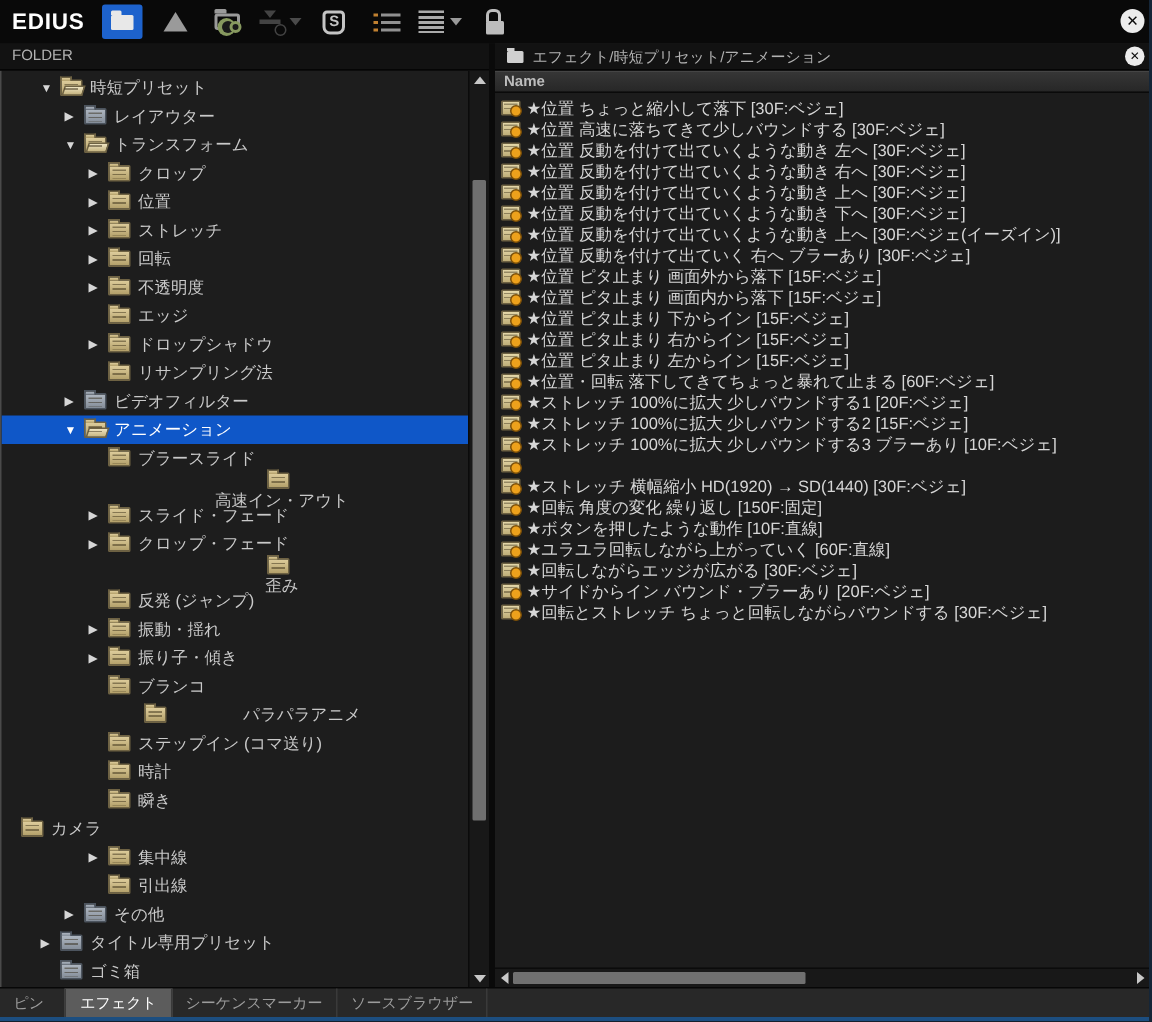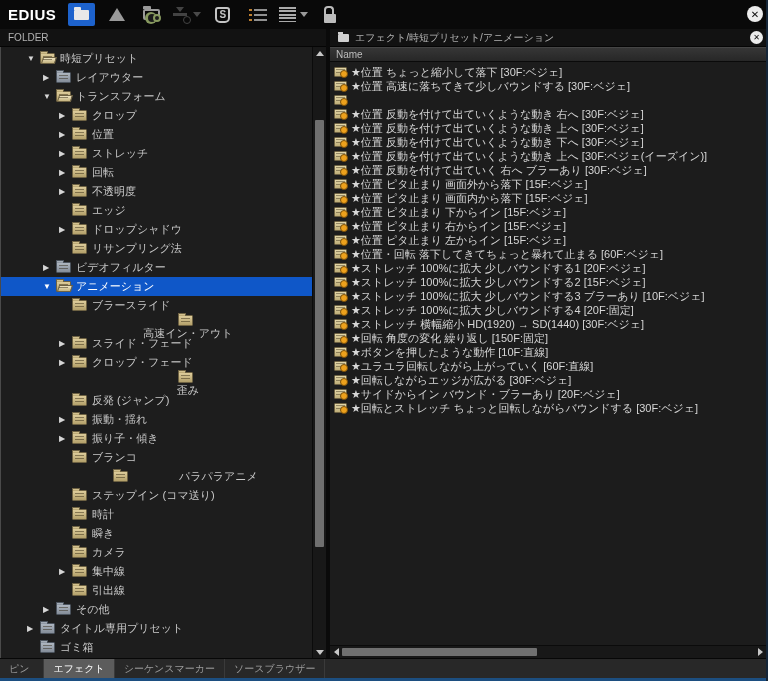--- a/index.html
+++ b/index.html
@@ -83,21 +83,21 @@
   .vs-btn { position:absolute; left:0; width:14px; height:12px; display:flex; align-items:center; justify-content:center; }
   .vs-up { top:0; } .vs-down { bottom:0; }
   .tri-u { width:0; height:0; border-left:4px solid transparent; border-right:4px solid transparent; border-bottom:5px solid #c8c8c8; }
   .tri-d { width:0; height:0; border-left:4px solid transparent; border-right:4px solid transparent; border-top:5px solid #c8c8c8; }
   .vs-thumb { position:absolute; left:2px; right:2px; top:73px; height:427px; background:#6f6f6f; border-radius:1px; }
 
   .gap-col { width:4px; flex:none; background:#0a0a0a; }
 
   
   .right-panel { flex:1; display:flex; flex-direction:column; background:#1c1c1c; min-width:0; }
-  .name-header { height:15px; flex:none; background:linear-gradient(#363636,#272727); border-top:1px solid #454545; border-bottom:1px solid #0a0a0a; font-size:10px; color:#bdbdbd; display:flex; align-items:center; padding-left:6px; }
+  .name-header { height:15px; flex:none; background:linear-gradient(#363636,#272727); border-top:1px solid #454545; border-bottom:1px solid #0a0a0a; font-size:10px; color:#bdbdbd; display:flex; align-items:center; padding-left:6px;font-weight:bold; }
   .list { flex:1; overflow:hidden; padding-top:3px; }
   .list-row { height:14px; display:flex; align-items:center; font-size:11px; color:#d6d6d6; white-space:nowrap; padding-left:4px; }
   .li-icon { width:13px; height:10px; flex:none; margin-right:4px; position:relative; border-radius:1px;
     background:linear-gradient(#e3d6a8,#bfae78); border:1px solid #6e6243; }
   .li-icon::before { content:''; position:absolute; left:1px; right:1px; top:1px; height:5px;
     background:repeating-linear-gradient(rgba(40,30,10,.4) 0 1px, transparent 1px 3px); }
   .li-icon::after { content:''; position:absolute; right:-2px; bottom:-2px; width:6px; height:6px; border-radius:50%;
     background:#eda11c; border:1px solid #7a4e08; }
   .li-label { overflow:hidden; }
 
@@ -271,41 +271,41 @@
             <div class="tree-row" style="padding-left: 58px;">
     <span class="tree-arrow">▶</span>
     <span class="fi tan"></span>
     <span class="tree-label">振り子・傾き</span>
   </div>
             <div class="tree-row" style="padding-left: 58px;">
     <span class="tree-arrow"></span>
     <span class="fi tan"></span>
     <span class="tree-label">ブランコ</span>
   </div>
-            <div class="tree-row" style="padding-left: 53px; gap: 46px;">
+            <div class="tree-row" style="padding-left: 36px; gap: 46px;">
     <span class="tree-arrow"></span>
     <span class="fi tan"></span>
     <span class="tree-label">パラパラアニメ</span>
   </div>
             <div class="tree-row" style="padding-left: 58px;">
     <span class="tree-arrow"></span>
     <span class="fi tan"></span>
     <span class="tree-label">ステップイン (コマ送り)</span>
   </div>
             <div class="tree-row" style="padding-left: 58px;">
     <span class="tree-arrow"></span>
     <span class="fi tan"></span>
     <span class="tree-label">時計</span>
   </div>
             <div class="tree-row" style="padding-left: 58px;">
     <span class="tree-arrow"></span>
     <span class="fi tan"></span>
     <span class="tree-label">瞬き</span>
   </div>
-            <div class="tree-row" style="padding-left: 58px;">
+            <div class="tree-row" style="">
     <span class="tree-arrow"></span>
     <span class="fi tan"></span>
     <span class="tree-label">カメラ</span>
   </div>
             <div class="tree-row" style="padding-left: 58px;">
     <span class="tree-arrow">▶</span>
     <span class="fi tan"></span>
     <span class="tree-label">集中線</span>
   </div>
             <div class="tree-row" style="padding-left: 58px;">
@@ -356,20 +356,21 @@
           <div class="list-row">
     <span class="li-icon"></span>
     <span class="li-label">★位置 ちょっと縮小して落下 [30F:ベジェ]</span>
   </div>
           <div class="list-row">
     <span class="li-icon"></span>
     <span class="li-label">★位置 高速に落ちてきて少しバウンドする [30F:ベジェ]</span>
   </div>
           <div class="list-row">
     <span class="li-icon"></span>
+    <span class="li-label">★位置 反動を付けて出ていくような動き 左へ [30F:ベジェ]</span>
   </div>
           <div class="list-row">
     <span class="li-icon"></span>
     <span class="li-label">★位置 反動を付けて出ていくような動き 右へ [30F:ベジェ]</span>
   </div>
           <div class="list-row">
     <span class="li-icon"></span>
     <span class="li-label">★位置 反動を付けて出ていくような動き 上へ [30F:ベジェ]</span>
   </div>
           <div class="list-row">
@@ -415,21 +416,20 @@
           <div class="list-row">
     <span class="li-icon"></span>
     <span class="li-label">★ストレッチ 100%に拡大 少しバウンドする2 [15F:ベジェ]</span>
   </div>
           <div class="list-row">
     <span class="li-icon"></span>
     <span class="li-label">★ストレッチ 100%に拡大 少しバウンドする3 ブラーあり [10F:ベジェ]</span>
   </div>
           <div class="list-row">
     <span class="li-icon"></span>
-    <span class="li-label">★ストレッチ 100%に拡大 少しバウンドする4 [20F:固定]</span>
   </div>
           <div class="list-row">
     <span class="li-icon"></span>
     <span class="li-label">★ストレッチ 横幅縮小 HD(1920) → SD(1440) [30F:ベジェ]</span>
   </div>
           <div class="list-row">
     <span class="li-icon"></span>
     <span class="li-label">★回転 角度の変化 繰り返し [150F:固定]</span>
   </div>
           <div class="list-row">

